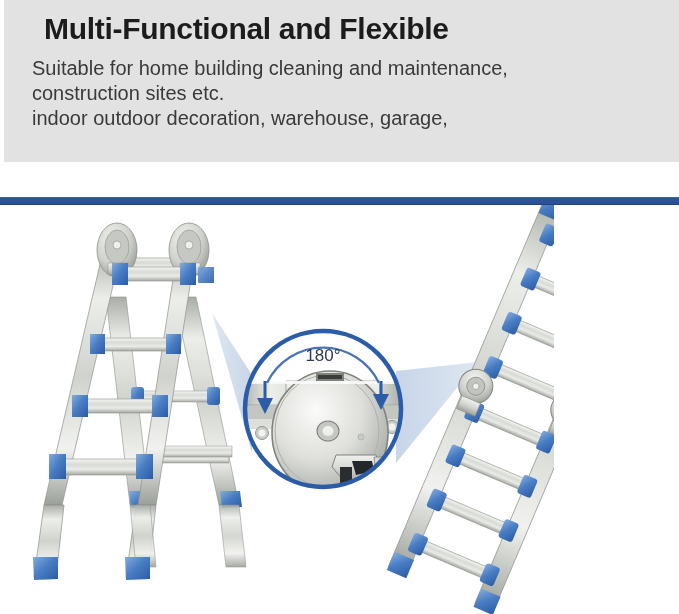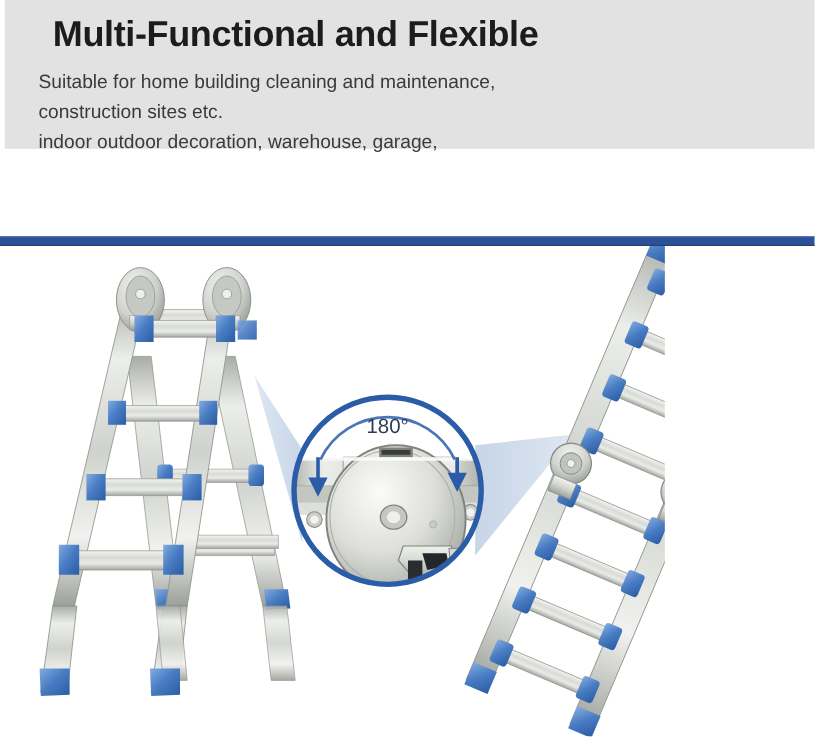--- a/index.html
+++ b/index.html
@@ -23,39 +23,39 @@
     background: #ffffff;
     overflow: hidden;
   }
 
   
   .header-banner {
     position: absolute;
     left: 4px;
     top: 0px;
     width: 675px;
-    height: 124px;
+    height: 162px;
     background: #e2e2e2;
     box-sizing: border-box;
     padding: 10px 0 0 28px;
   }
   .header-title {
     font-family: "Liberation Sans", sans-serif;
     font-weight: bold;
     font-size: 30px;
     line-height: 38px;
     letter-spacing: -0.3px;
     color: #1c1c1c;
     margin: 0 0 8px 12px;
     white-space: nowrap;
   }
   .header-sub {
     font-family: "Liberation Sans", sans-serif;
     font-weight: normal;
-    font-size: 16px;
+    font-size: 20px;
     line-height: 25px;
     color: #3a3a3a;
     margin: 0;
     max-width: 630px;
   }
   .header-sub span { display: block; white-space: nowrap; }
 
   
   .divider {
     position: absolute;

